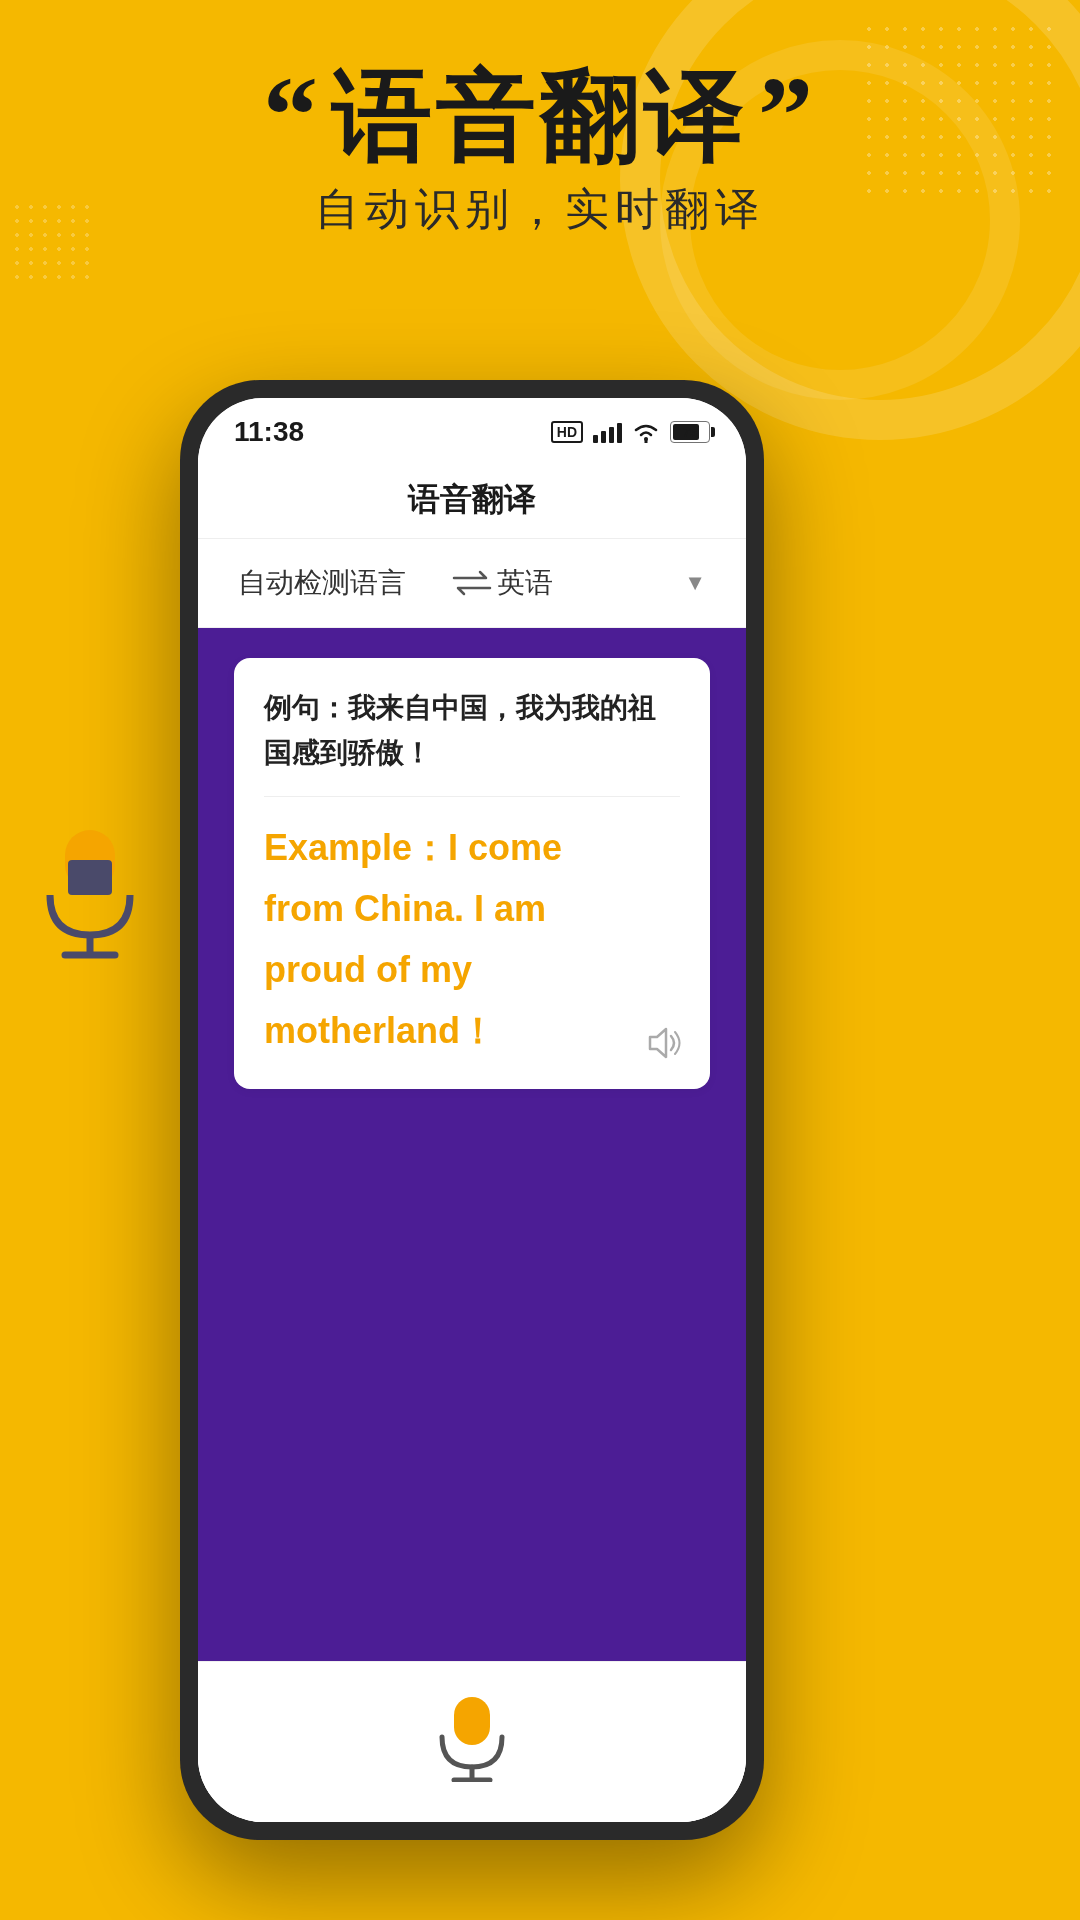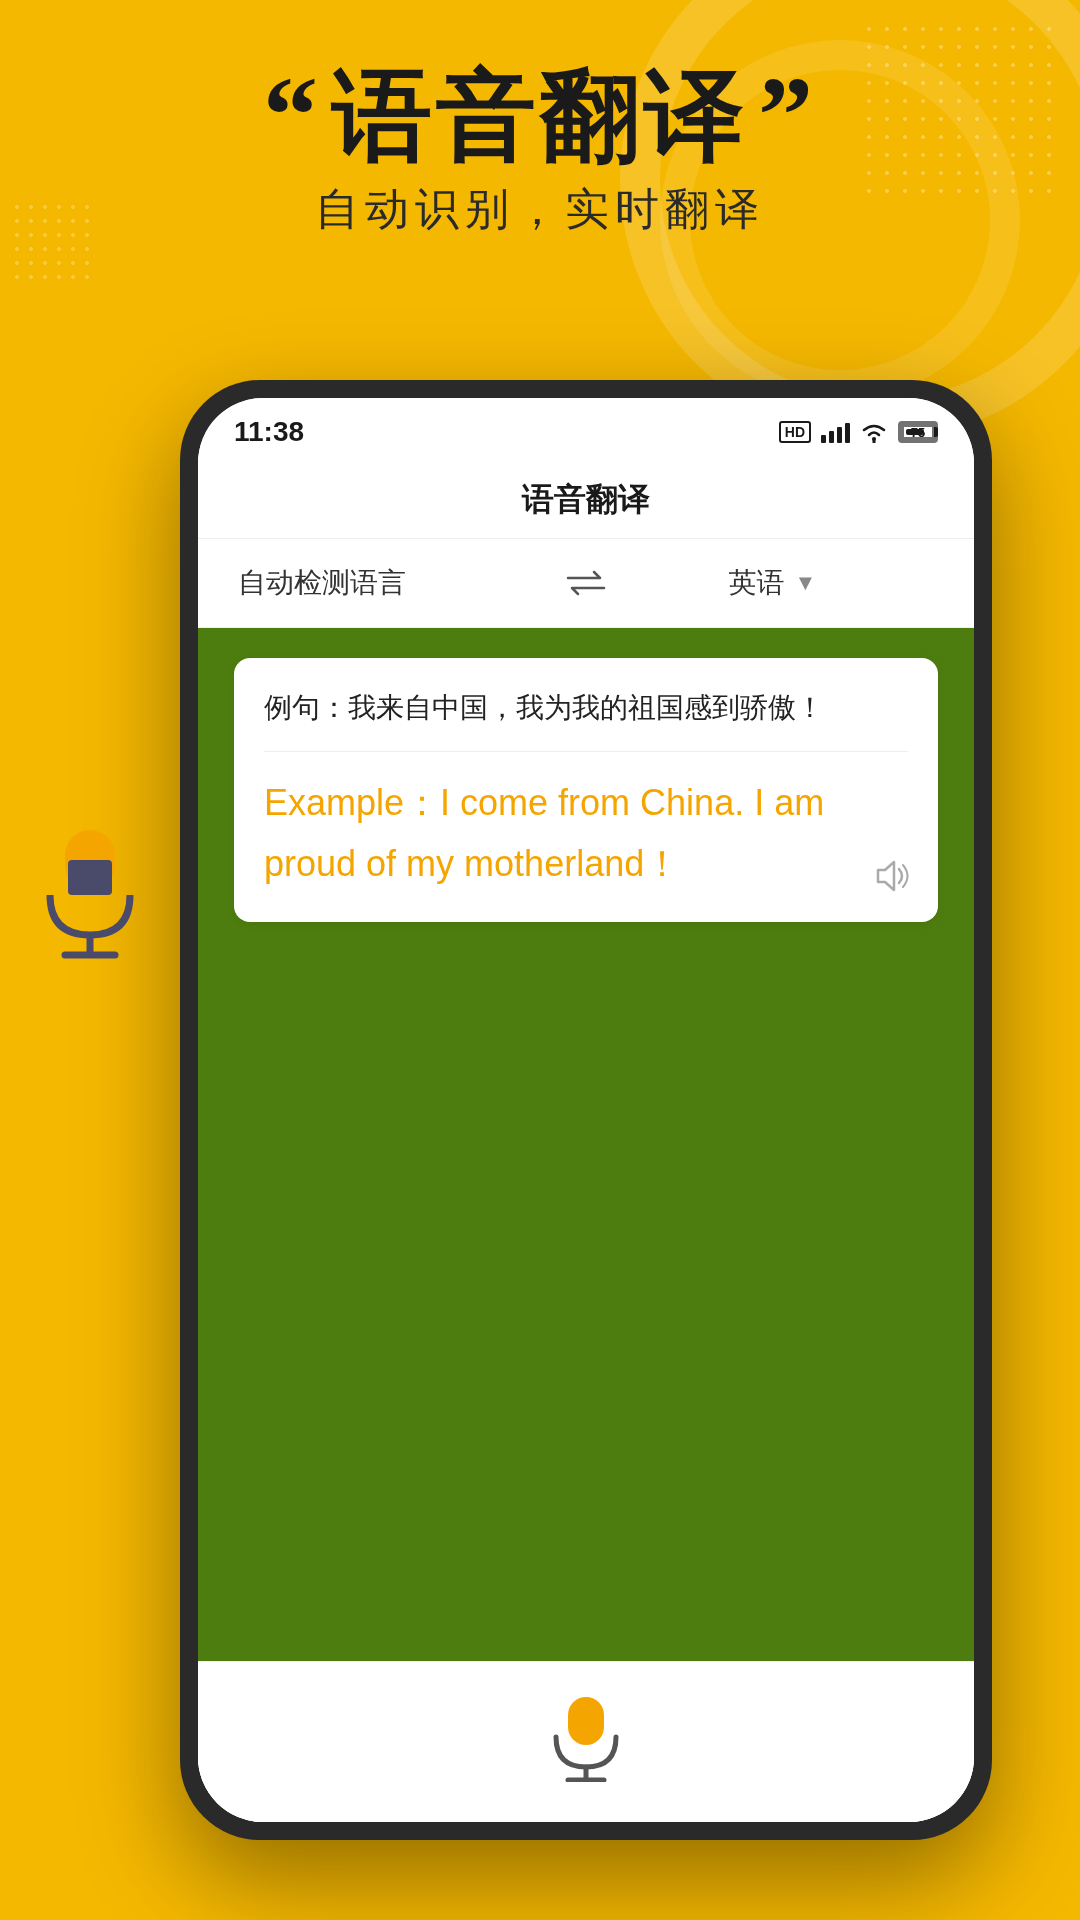--- a/index.html
+++ b/index.html
@@ -107,21 +107,21 @@
     .phone-wrapper {
       position: absolute;
       left: 50%;
       transform: translateX(-50%);
       top: 380px;
       width: 720px;
       height: 1460px;
     }
 
     .phone-outer {
-      width: 812px;
+      width: 584px;
       height: 1460px;
       background: #2a2a2a;
       border-radius: 80px;
       padding: 18px;
       box-shadow: 0 40px 100px rgba(0,0,0,0.4);
       position: relative;
     }
 
     .phone-inner {
       width: 100%;
@@ -175,21 +175,21 @@
     .signal-bar {
       width: 5px;
       background: #1a1a1a;
       border-radius: 1px;
     }
 
     
     .battery {
       width: 40px;
       height: 22px;
-      border: 6px solid #737373;
+      border: 1px solid #737373;
       border-radius: 4px;
       position: relative;
       display: flex;
       align-items: center;
       padding: 2px;
     }
     .battery::after {
       content: '';
       position: absolute;
       right: -6px;
@@ -258,40 +258,41 @@
       height: 40px;
       display: flex;
       align-items: center;
       justify-content: center;
     }
 
     .lang-target-wrap {
       flex: 1;
       display: flex;
       align-items: center;
-      justify-content: center;
+      justify-content: space-between;
       gap: 10px;
     }
 
     .lang-target {
       font-size: 28px;
       color: #333;
     }
 
     .lang-dropdown-arrow {
       font-size: 22px;
       color: #888;
     }
 
     
     .translation-area {
       flex: 1;
-      background: #4d7c0f;
+      background: #4c1d95;
       padding: 30px 36px;
       position: relative;
+      font-weight: bold;
     }
 
     .translation-card {
       background: white;
       border-radius: 16px;
       padding: 28px 30px;
       position: relative;
       box-shadow: 0 2px 10px rgba(0,0,0,0.05);
     }
 

